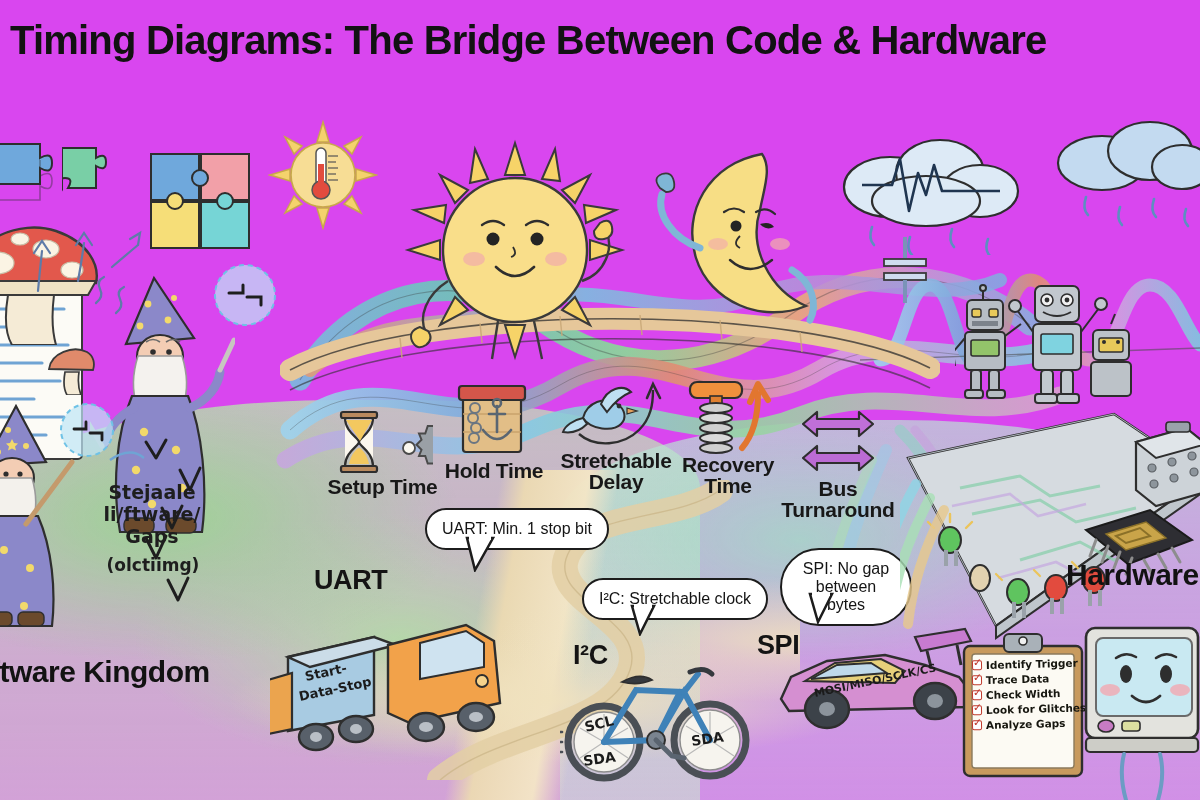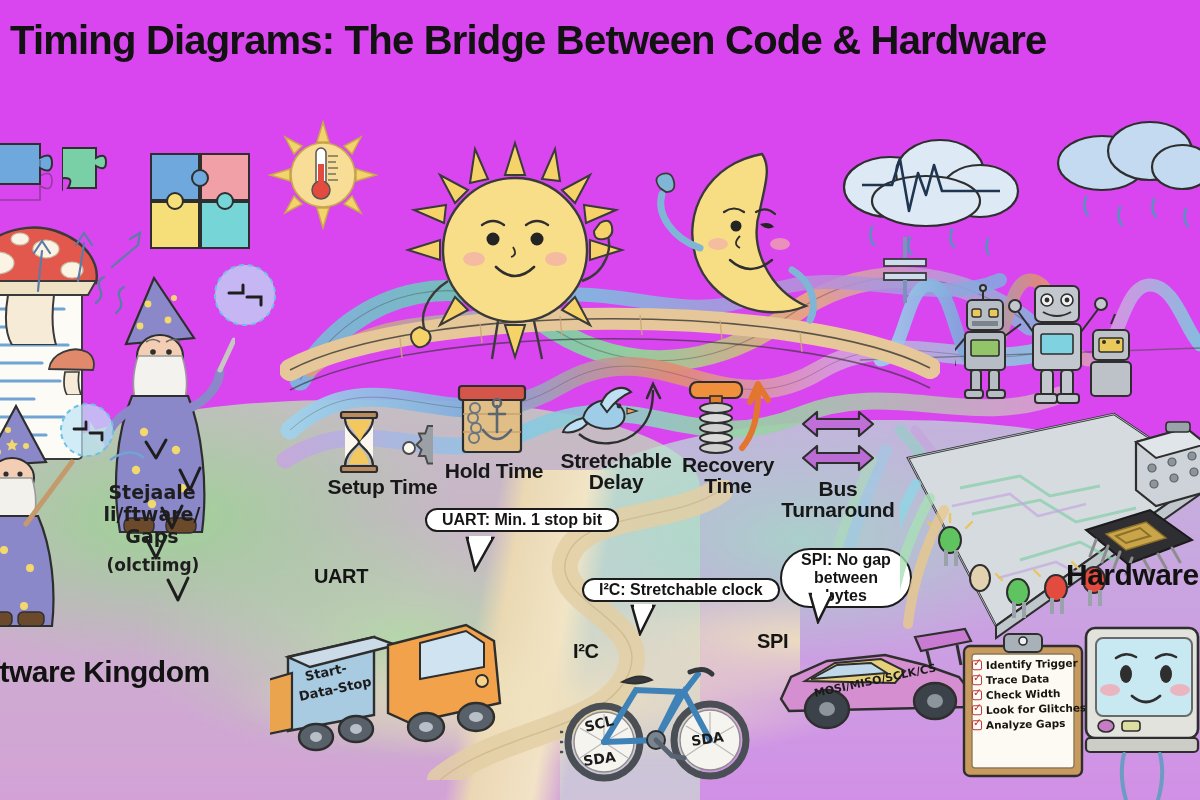--- a/index.html
+++ b/index.html
@@ -74,29 +74,29 @@
   .concept .icon { display:block; margin:0 auto; }
   .concept .clabel {
     font-size:21px; font-weight:bold; color:#181818; line-height:1.02;
     letter-spacing:-0.3px; white-space:nowrap;
   }
   .concept .clabel.two { white-space:normal; }
 
   
   .bubble {
     position:absolute; background:#fff; border:2.5px solid #1c1c1c;
-    border-radius:44px; padding:1px 15px;
-    font-size:16px; font-weight:bold; color:#141414; line-height:1.12;
+    border-radius:44px; padding:10px 15px;
+    font-size:16px; font-weight:normal; color:#141414; line-height:1.12;
     text-align:center; white-space:nowrap;
   }
   .bubble.multi { white-space:normal; }
 
   
   .proto {
-    position:absolute; font-size:20px; font-weight:bold; color:#141414;
+    position:absolute; font-size:27px; font-weight:bold; color:#141414;
     letter-spacing:-0.4px;
   }
 
   
   .realm {
     position:absolute; font-size:30px; font-weight:bold; color:#121212;
     letter-spacing:-0.5px; white-space:nowrap;
   }
 
   

